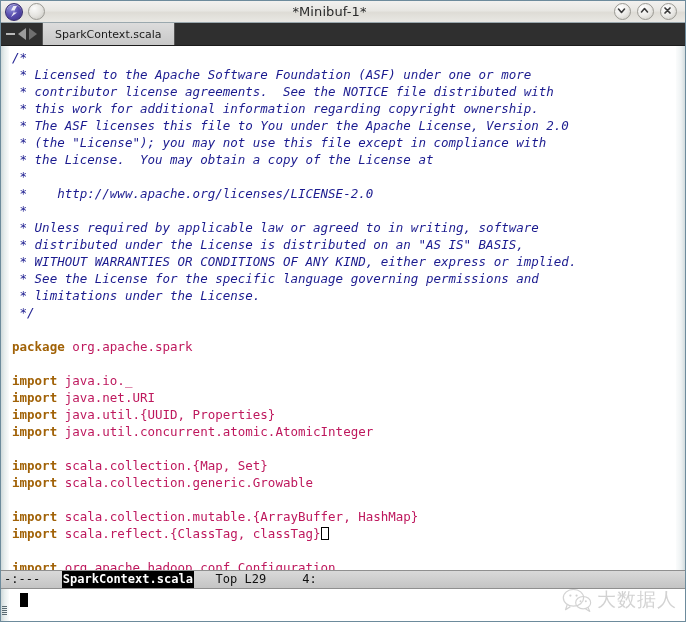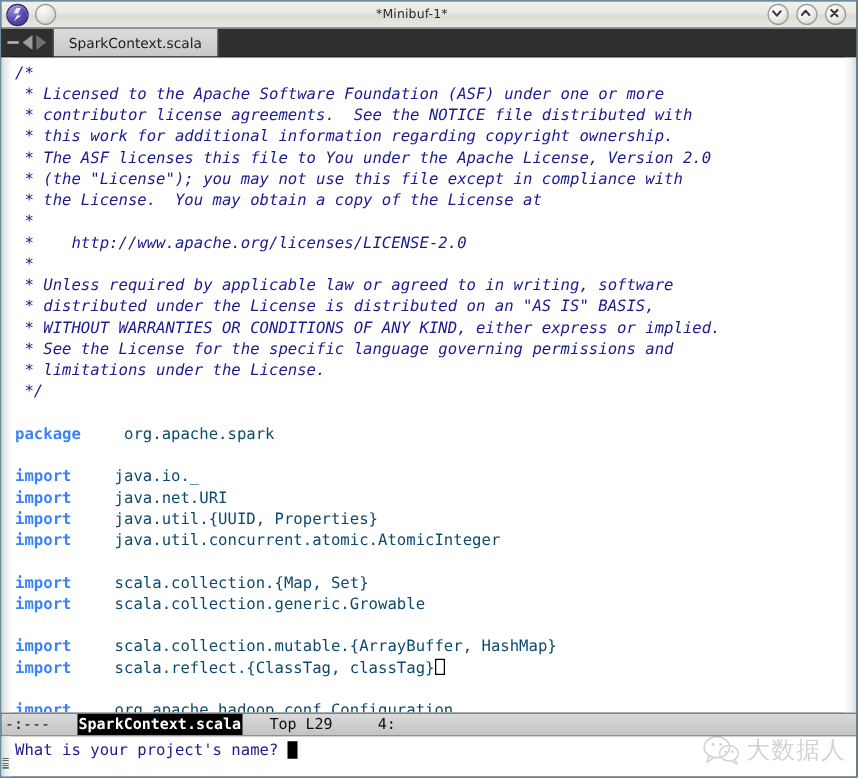--- a/index.html
+++ b/index.html
@@ -33,21 +33,21 @@
     border-bottom: 1px solid #9aa8ae;
     display: flex;
     align-items: center;
     padding: 0 4px;
   }
   .tb-left { display: flex; align-items: center; gap: 5px; flex: 0 0 auto; }
   .tb-right { display: flex; align-items: center; gap: 6px; flex: 0 0 auto; padding-right: 4px; }
   .tb-title {
     flex: 1 1 auto;
     text-align: center;
-    font-size: 10px;
+    font-size: 13px;
     color: #2a2a2a;
     letter-spacing: .1px;
     white-space: nowrap;
     overflow: hidden;
   }
   .app-icon {
     width: 16px; height: 16px; border-radius: 50%;
     background: radial-gradient(circle at 32% 28%, #8f8fd8 0%, #5a4fb0 45%, #3c2f86 100%);
     border: 1px solid #342a70;
     position: relative;
@@ -126,22 +126,22 @@
     overflow: hidden;
   }
   .fringe-right {
     width: 9px;
     flex: 0 0 9px;
     background: linear-gradient(to right, #fbfcfc 0%, #eef2f3 55%, #d3dcde 100%);
   }
   .ln { height: 17px; }
   .cmt { color: #1b1b8f; font-style: italic; }
   .cmt-b { color: #1b1b8f; font-style: italic; font-weight: normal; }
-  .kw { color: #3b82f6; font-weight: bold; }
-  .pt { color: #0c4a6e; margin-left: 27px; }
+  .kw { color: #a16207; font-weight: bold; }
+  .pt { color: #be185d; }
   .cursor-box {
     display: inline-block;
     width: 8px; height: 13px;
     border: 1px solid #000;
     vertical-align: -2px;
     box-sizing: border-box;
   }
 
   
   .modeline {
@@ -275,21 +275,21 @@
     <span class="ml-buf">SparkContext.scala</span>
     <span style="white-space:pre">   </span>
     <span>Top L29</span>
     <span style="white-space:pre">    </span>
     <span style="white-space:pre"> </span>
     <span>4:</span>
   </div>
 
   <div class="minibuffer">
     <div class="mb-fringe"></div>
-    <div class="mb-text"><span>What is your project's name?</span><span style="white-space:pre"> </span><span class="mb-cursor"></span><span></span></div>
+    <div class="mb-text"><span style="white-space:pre"> </span><span class="mb-cursor"></span><span></span></div>
   </div>
 
   <div class="watermark">
     <svg class="wm-logo" viewBox="0 0 34 28">
       <ellipse cx="13" cy="11.5" rx="11.5" ry="9.5" fill="none" stroke="#6e6e6e" stroke-width="1.4"></ellipse>
       <path d="M6 19 L4 25 L9.5 21.5" fill="none" stroke="#6e6e6e" stroke-width="1.4" stroke-linejoin="round"></path>
       <circle cx="9.5" cy="9" r="1.3" fill="#6e6e6e"></circle>
       <circle cx="16.5" cy="9" r="1.3" fill="#6e6e6e"></circle>
       <ellipse cx="24" cy="17" rx="8.5" ry="7" fill="none" stroke="#6e6e6e" stroke-width="1.3"></ellipse>
       <path d="M29.5 22.5 L31.5 27 L26.5 24" fill="none" stroke="#6e6e6e" stroke-width="1.3" stroke-linejoin="round"></path>

